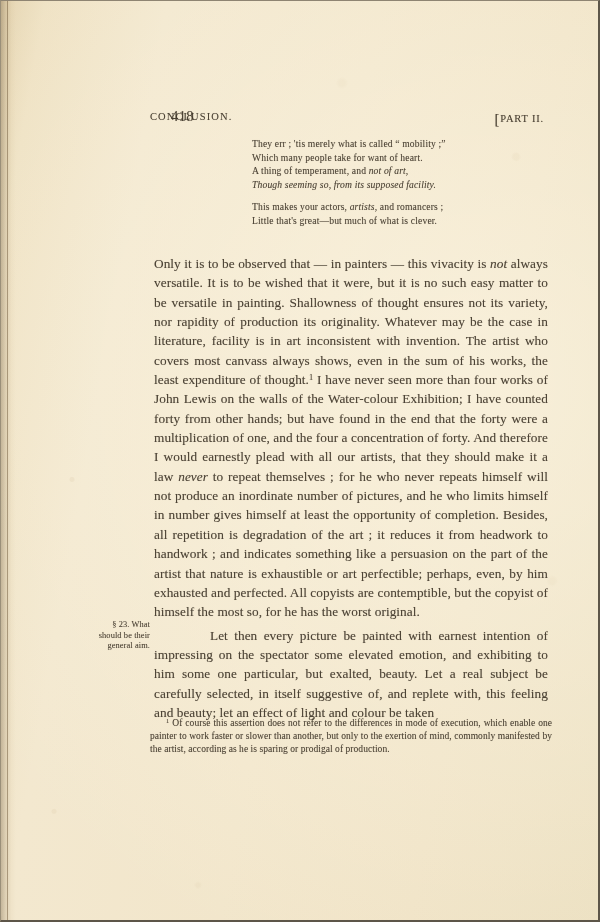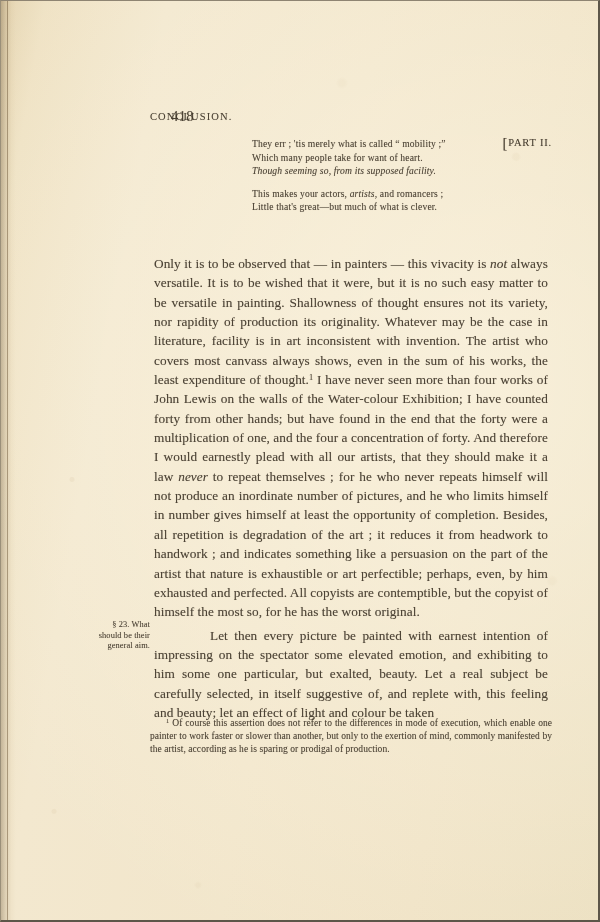--- a/index.html
+++ b/index.html
@@ -97,26 +97,25 @@
     position: absolute;
     left: 0;
     right: 0;
     top: 3px;
     text-align: left;
     font-size: 10.5px;
     letter-spacing: 1.1px;
   }
   .runhead .rh-part {
     position: absolute;
-    right: 0;
+    right: 8px;
     top: 3px;
     font-size: 10.5px;
     letter-spacing: 0.8px;
     white-space: nowrap;
-    margin-top: 24px;
   }
   .runhead .rh-part .brk {
     font-size: 15px;
     vertical-align: -2px;
     margin-right: 0px;
   }
 
   
   .verse {
     position: absolute;
@@ -203,20 +202,21 @@
 
     <div class="runhead">
       <span class="folio ink">418</span>
       <span class="rh-title ink">CONCLUSION.</span>
       <span class="rh-part ink"><span class="brk">[</span><span>PART II.</span></span>
     </div>
 
     <div class="verse ink">
       <span class="vline"><span>They err ; 'tis merely what is called “ mobility ;”</span></span>
       <span class="vline"><span>Which many people take for want of heart.</span></span>
+      <span class="vline"><span>A thing of temperament, and </span><i>not of art,</i></span>
       <span class="vline"><i>Though seeming so, from its supposed facility.</i></span>
       <span class="stanza-gap"></span>
       <span class="vline"><span>This makes your actors, </span><i>artists</i><span>, and romancers ;</span></span>
       <span class="vline"><span>Little that's great—but much of what is clever.</span></span>
     </div>
 
     <div class="body-col ink">
       <p><span>Only it is to be observed that — in painters — this vivacity is </span><i>not</i><span> always versatile. It is to be wished that it were, but it is no such easy matter to be versatile in painting. Shallowness of thought ensures not its variety, nor rapidity of production its originality. Whatever may be the case in literature, facility is in art inconsistent with invention. The artist who covers most canvass always shows, even in the sum of his works, the least expenditure of thought.</span><sup>1</sup><span> I have never seen more than four works of John Lewis on the walls of the Water-colour Exhibition; I have counted forty from other hands; but have found in the end that the forty were a multiplication of one, and the four a concentration of forty. And therefore I would earnestly plead with all our artists, that they should make it a law </span><i>never</i><span> to repeat themselves ; for he who never repeats himself will not produce an inordinate number of pictures, and he who limits himself in number gives himself at least the opportunity of completion. Besides, all repetition is degradation of the art ; it reduces it from headwork to handwork ; and indicates something like a persuasion on the part of the artist that nature is exhaustible or art perfectible; perhaps, even, by him exhausted and perfected. All copyists are contemptible, but the copyist of himself the most so, for he has the worst original.</span></p>
       <p class="indent-first">Let then every picture be painted with earnest intention of impressing on the spectator some elevated emotion, and exhibiting to him some one particular, but exalted, beauty. Let a real subject be carefully selected, in itself suggestive of, and replete with, this feeling and beauty; let an effect of light and colour be taken</p>
     </div>

